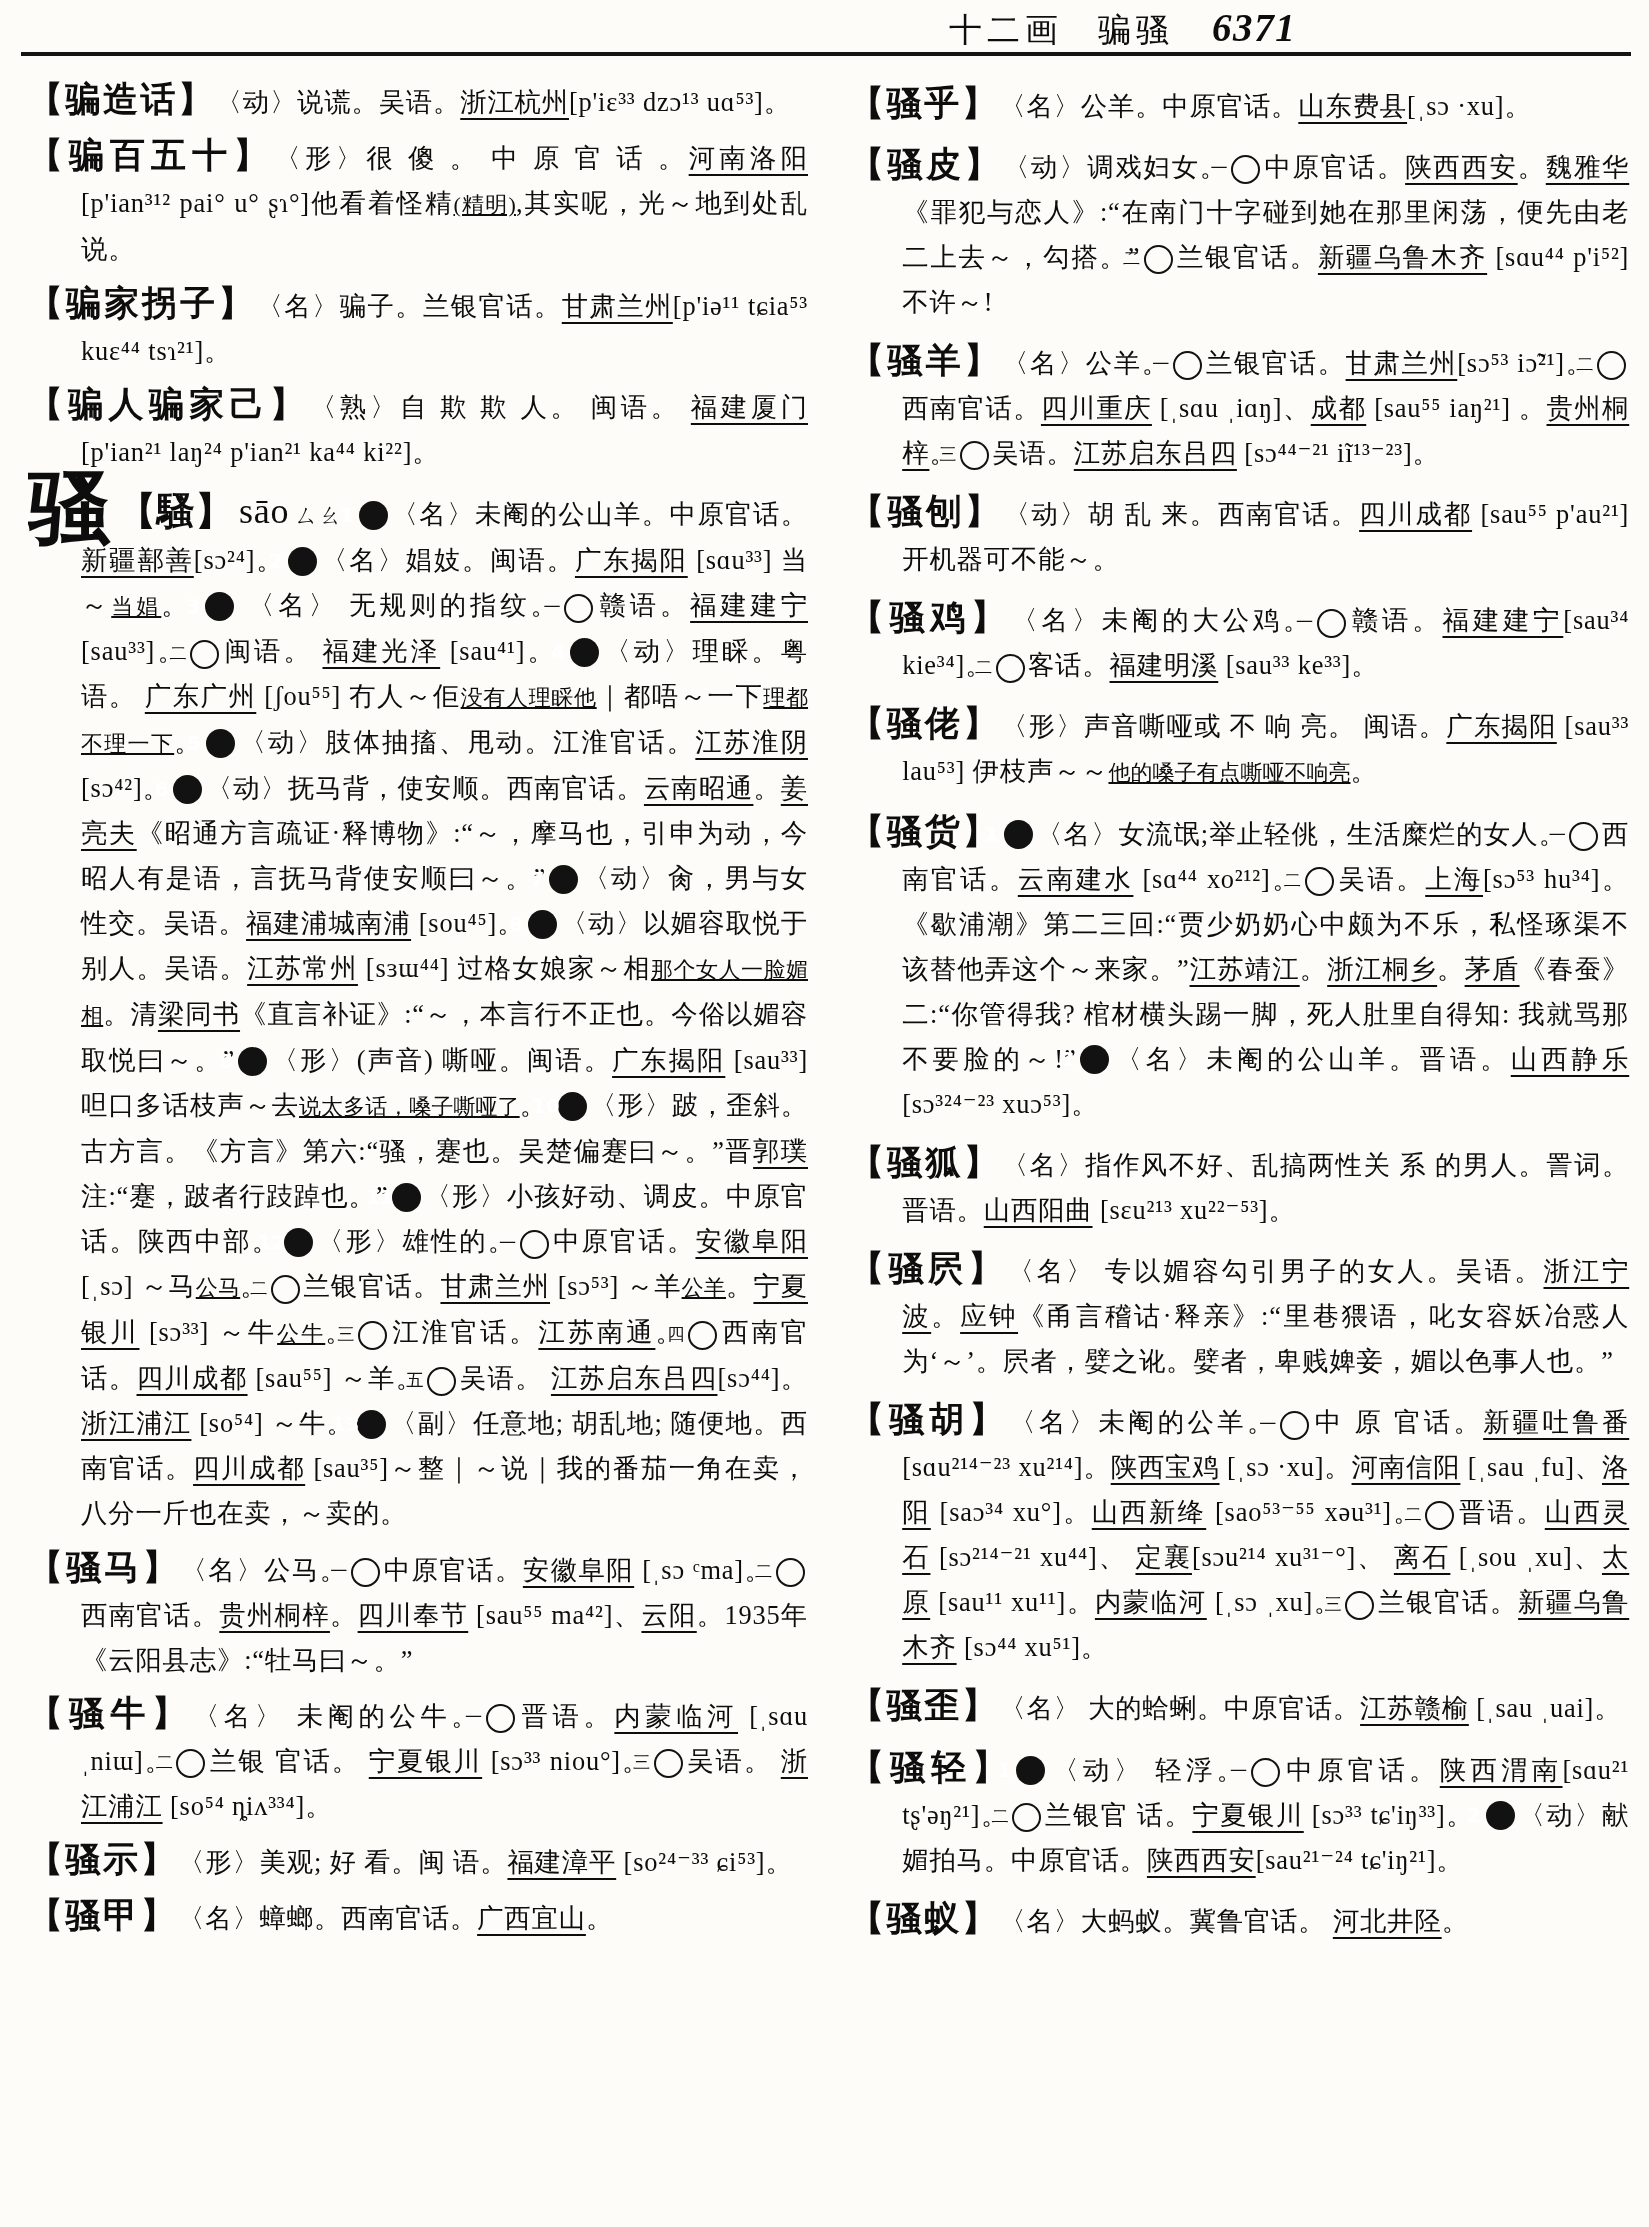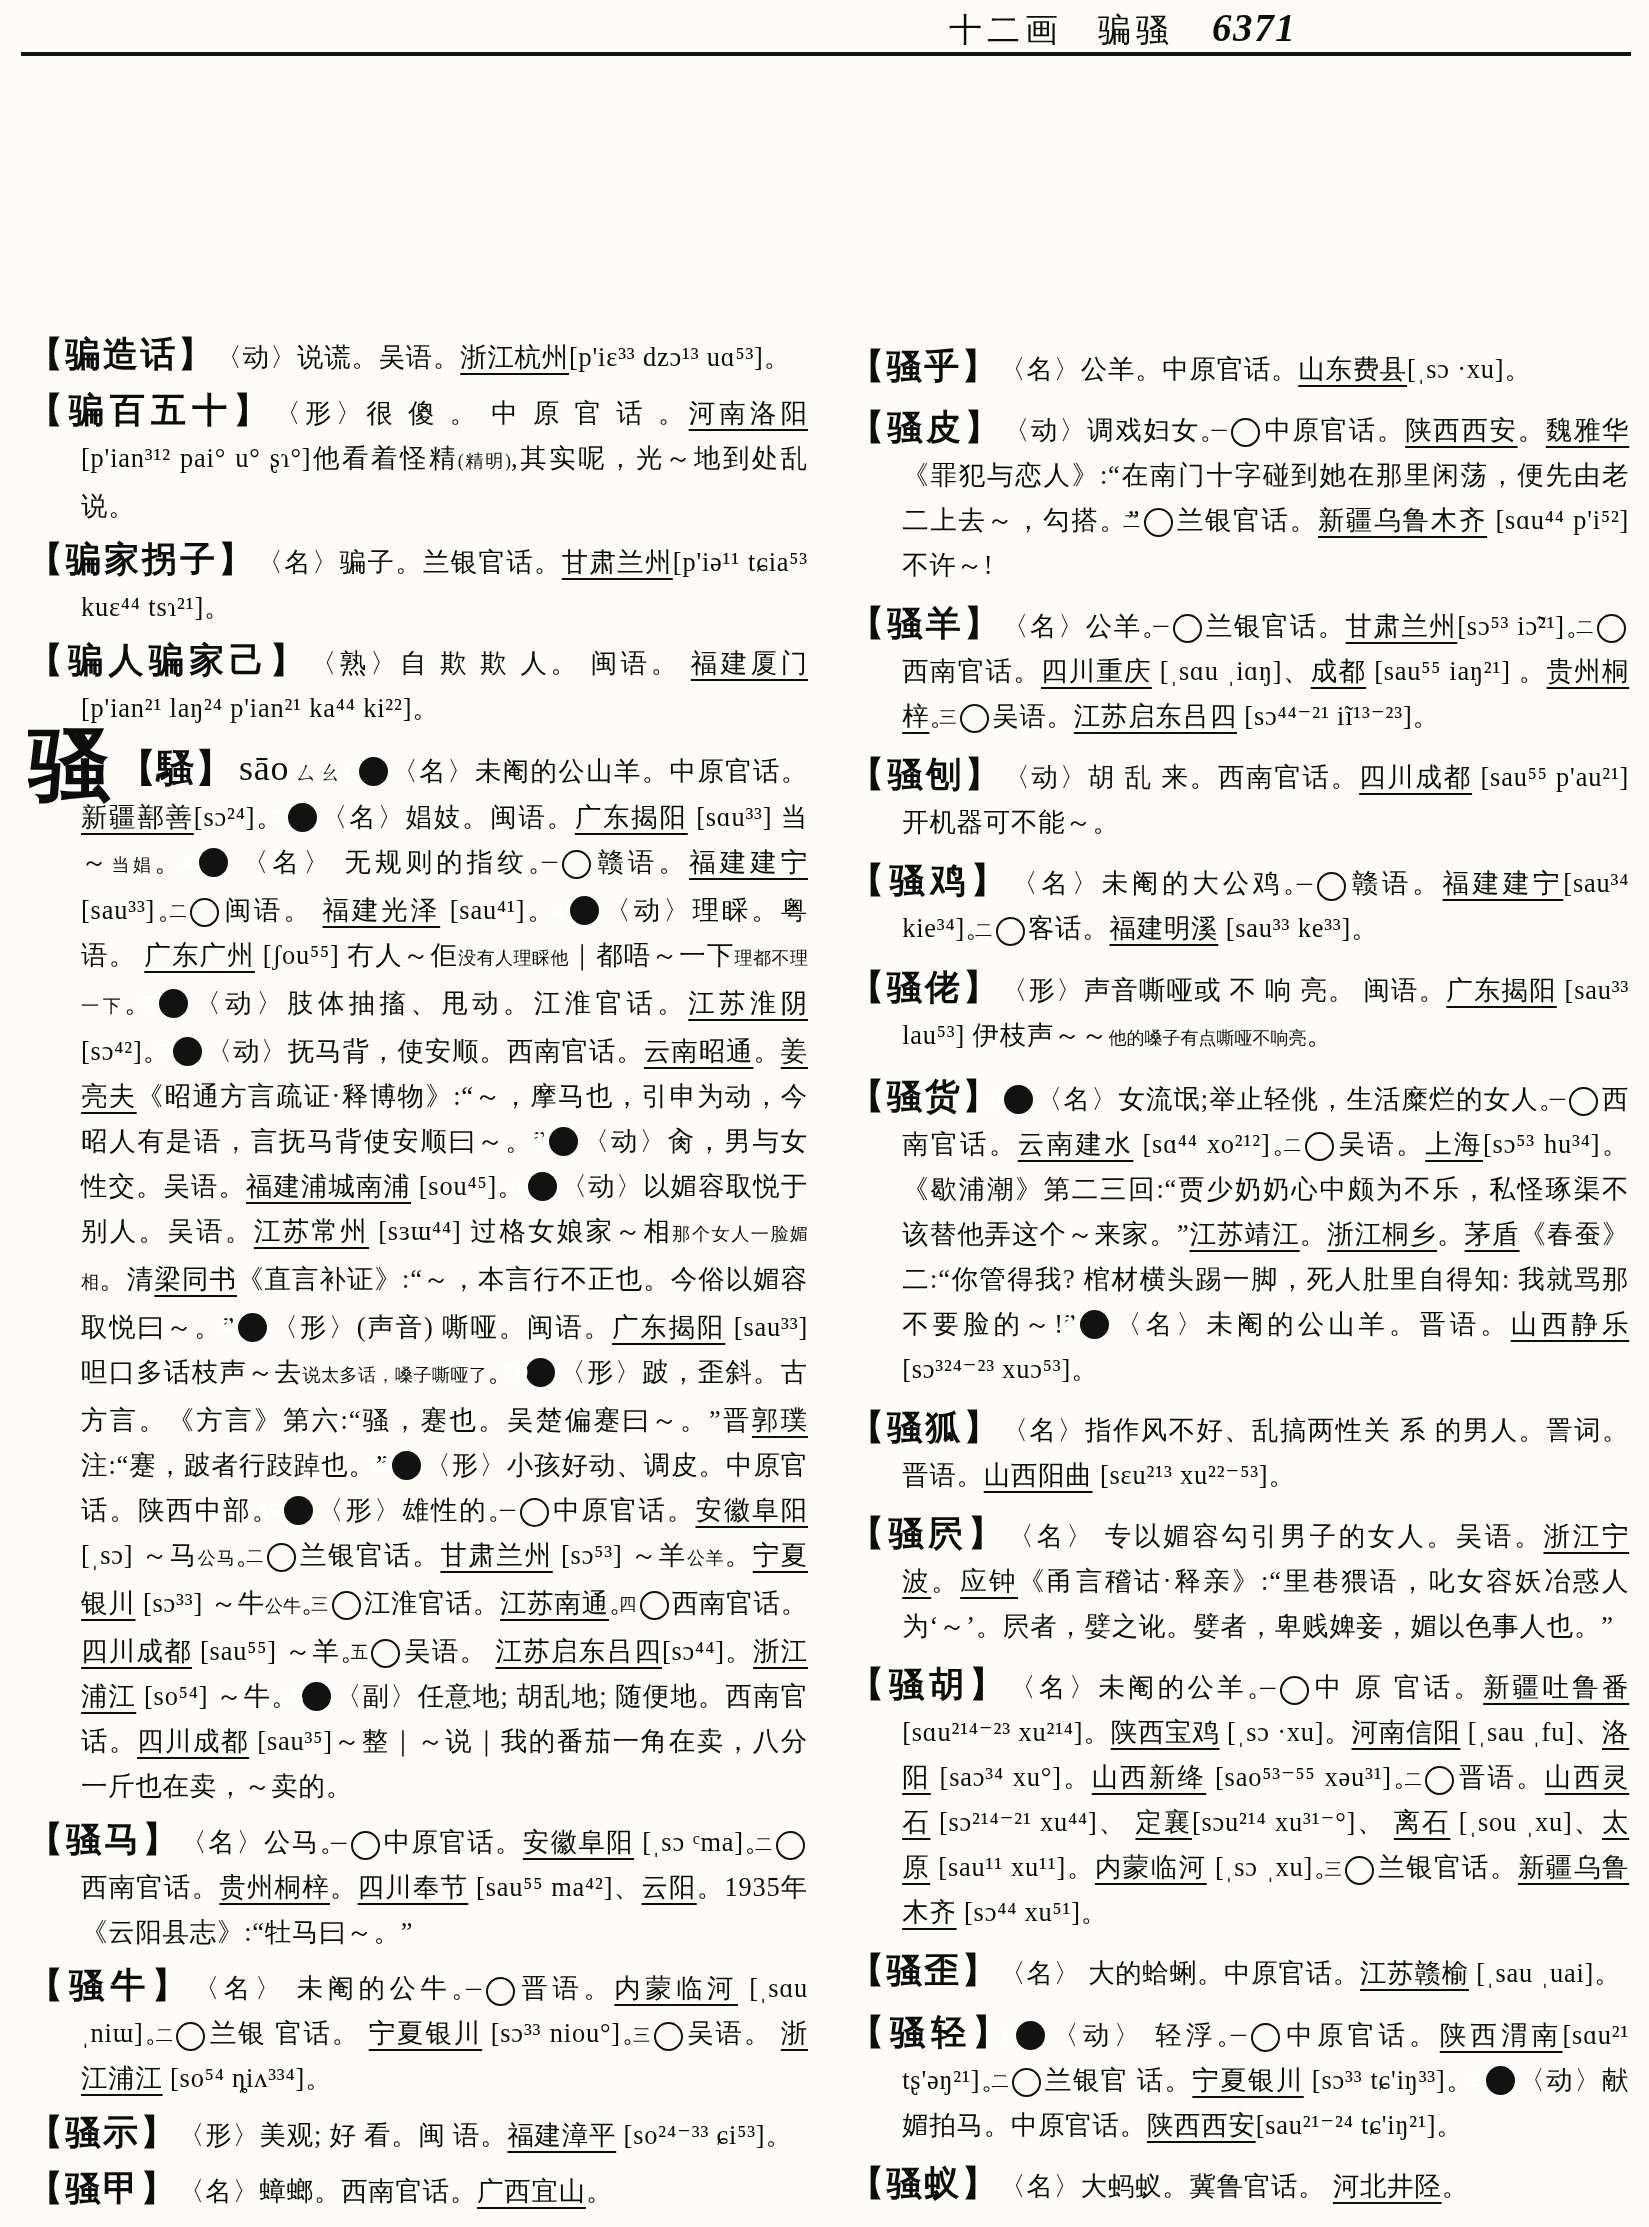--- a/index.html
+++ b/index.html
@@ -20,21 +20,21 @@
   .pagehead .gap{display:inline-block;width:35px;}
   .pagenum{
     font-weight:bold;font-style:italic;font-size:39px;letter-spacing:1.6px;
     margin-left:38px;
   }
   .toprule{
     position:absolute;top:52px;left:21.4px;width:1610px;height:4.1px;background:#141414;
   }
   .columns{
     position:absolute;top:69px;left:28px;width:1604px;height:2153px;
-    display:flex;align-items:flex-end;overflow:hidden;
+    display:flex;align-items:flex-start;overflow:hidden;
   }
   .col{width:780px;}
   .col.left{padding-top:8.2px;}
   .col.right{padding-top:11.5px;}
   .divider{width:3.3px;background:#1c1c1c;margin:20px 16.5px 0 21.4px;}
   .entry{
     font-size:26.4px;line-height:45px;text-align:justify;
     padding-left:53px;text-indent:-53px;
     letter-spacing:0.8px;
     margin-bottom:8.2px;
@@ -48,21 +48,21 @@
     vertical-align:-11.5px;margin-right:6.6px;
   }
   .trad{font-size:38px;font-weight:bold;letter-spacing:0;}
   .pinyin{font-size:36px;margin:0 5px;}
   .zhuyin{font-size:23px;margin-right:3px;}
   .entry u{
     text-decoration:underline;
     text-decoration-thickness:2.1px;
     text-underline-offset:6.6px;
   }
-  .entry small{font-size:18px;letter-spacing:0;}
+  .entry small{font-size:22px;letter-spacing:0;text-decoration:underline;}
   i.cn{
     display:inline-block;width:29px;height:29px;border-radius:50%;
     background:#121212;color:#fff;font-style:normal;font-weight:bold;
     font-size:20px;line-height:29px;text-align:center;vertical-align:1.6px;
     margin:0 3.3px;letter-spacing:0;
     font-family:"DejaVu Sans","Liberation Sans",sans-serif;
   }
   i.co{
     display:inline-block;width:29px;height:29px;border-radius:50%;
     border:2.5px solid #121212;color:#121212;font-style:normal;

